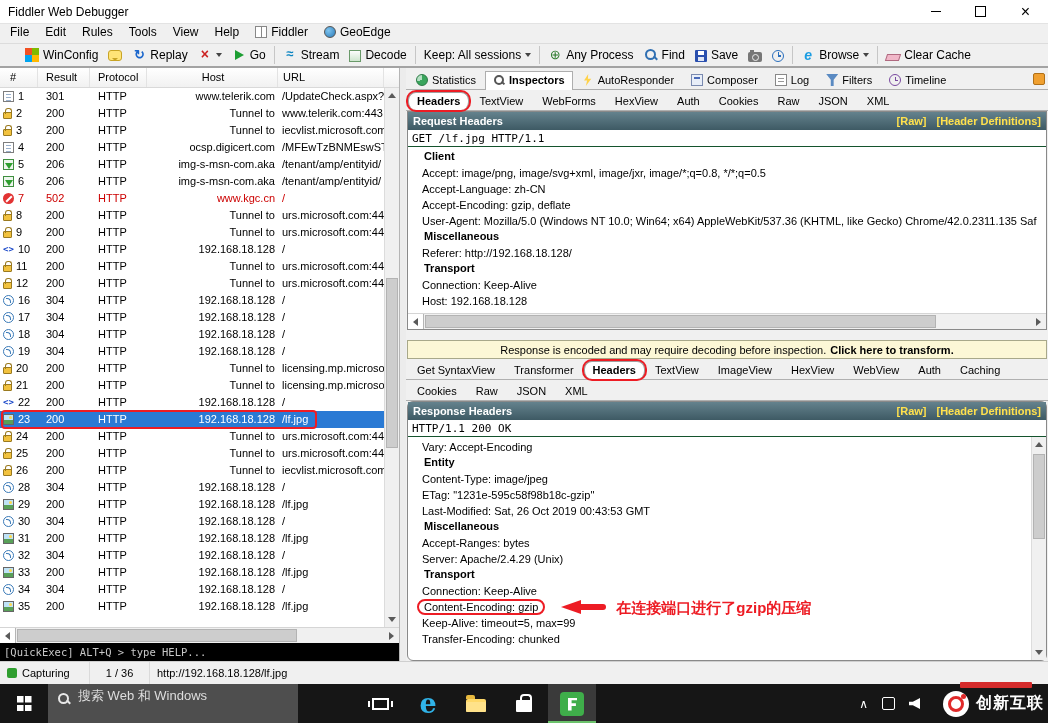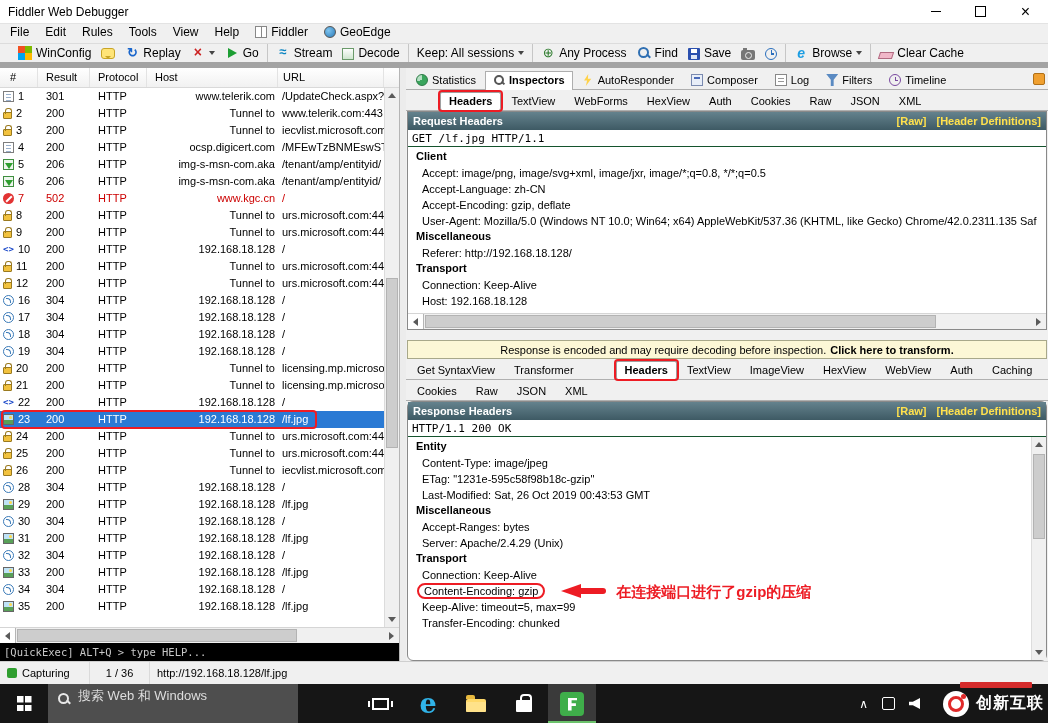--- a/index.html
+++ b/index.html
@@ -17,21 +17,21 @@
 
   
   .menubar{height:20px;display:flex;align-items:flex-start;background:#f0f0f0;border-bottom:1px solid #dcdcdc;padding-left:2px;font-size:12px;}
   .menu-item{display:flex;align-items:center;padding:1px 8px;white-space:nowrap;}
   .mi{width:12px;height:12px;display:inline-block;margin-right:4px;position:relative;flex:none;}
   .mi.book-icon{background:#fff;border:1px solid #888;}
   .mi.book-icon::before{content:'';position:absolute;left:5px;top:0;bottom:0;width:1px;background:#888;}
   .mi.globe-icon{border-radius:50%;background:radial-gradient(circle at 35% 35%,#7ec4ef,#2a7ab8);border:1px solid #555;}
 
   
-  .toolbar{height:24px;display:flex;align-items:center;background:#f0f0f0;border-bottom:6px solid #a3a3a3;padding:0 13px;font-size:12px;}
+  .toolbar{height:24px;display:flex;align-items:center;background:#f0f0f0;border-bottom:2px solid #a3a3a3;padding:0 20px;font-size:12px;}
   .tb-btn{display:flex;align-items:center;gap:4px;padding:2px 5px;white-space:nowrap;}
   .tb-sep{width:1px;height:18px;background:#c6c6c6;margin:0 3px;flex:none;}
   .caret{width:0;height:0;border-left:3.5px solid transparent;border-right:3.5px solid transparent;border-top:4px solid #444;}
   .tbi{width:14px;height:14px;display:inline-block;position:relative;flex:none;}
   .tbi-winflag{background:conic-gradient(#7fba00 0 25%,#ffb900 0 50%,#00a4ef 0 75%,#f25022 0);}
   .tbi-balloon{background:#ffe477;border:1px solid #c8a426;border-radius:3px;height:11px;margin-top:1px;}
   .tbi-balloon::after{content:'';position:absolute;bottom:-4px;left:3px;border:3px solid transparent;border-top-color:#c8a426;}
   .tbi-replay{color:#1a66cc;font-size:13px;line-height:14px;text-align:center;}
   .tbi-replay::before{content:"\21BB";font-weight:bold;}
   .tbi-xmark{color:#cc2222;font-weight:bold;font-size:14px;line-height:13px;text-align:center;}
@@ -61,21 +61,21 @@
   .main{position:absolute;top:68px;left:0;right:0;bottom:62px;display:flex;}
   .left{width:400px;background:#fff;display:flex;flex-direction:column;border-right:1px solid #b5b5b5;}
   .splitter{width:6px;background:#ececec;flex:none;}
   .right{flex:1;display:flex;flex-direction:column;background:#f0f0f0;min-width:0;}
 
   
   .slgrid{display:grid;grid-template-columns:38px 52px 57px 131px 1fr;padding-right:15px;}
   .sl-head{height:20px;border-bottom:1px solid #d9d9d9;background:linear-gradient(#ffffff,#f1f1f1);flex:none;}
   .hc{line-height:19px;border-right:1px solid #e3e3e3;padding-left:8px;overflow:hidden;white-space:nowrap;}
   .hc.c0{padding-left:10px;}
-  .hc.c3{text-align:left;padding-right:6px;}
+  .hc.c3{text-align:center;padding-right:6px;}
   .hc.c4{padding-left:5px;}
   .sl-body{position:relative;height:539px;overflow:hidden;flex:none;}
   .sl-row{height:17px;line-height:17px;position:relative;}
   .sl-row>div{overflow:hidden;white-space:nowrap;}
   .sl-row .c0{display:flex;align-items:center;gap:4px;padding-left:3px;}
   .sl-row .c1,.sl-row .c2{padding-left:8px;}
   .sl-row .c3{text-align:right;padding-right:3px;}
   .sl-row .c4{padding-left:4px;}
   .sl-row.err{color:#cc0000;}
   .sl-row.sel{background:#2a7ad4;color:#fff;}
@@ -133,32 +133,32 @@
   .ti-log{background:#fff;border:1px solid #888;}
   .ti-log::after{content:'';position:absolute;left:2px;right:2px;top:3px;height:1px;background:#999;box-shadow:0 3px 0 #999;}
   .ti-filter{background:#5a8ac2;clip-path:polygon(0 0,100% 0,62% 48%,62% 100%,38% 100%,38% 48%);}
   .ti-timeline{border:1.5px solid #7a4aa0;border-radius:50%;}
   .ti-timeline::before{content:'';position:absolute;left:4.5px;top:1.5px;width:1.5px;height:4px;background:#7a4aa0;}
   .ti-timeline::after{content:'';position:absolute;left:5px;top:4.5px;width:3px;height:1.5px;background:#7a4aa0;}
 
   .sub-tabs{height:21px;flex:none;display:flex;align-items:flex-end;padding:1px 2px 0;border-bottom:1px solid #b0b0b0;background:#f0f0f0;gap:1px;}
   .stab{padding:2px 8px 3px;border:1px solid transparent;border-bottom:none;white-space:nowrap;}
   .stab.active{background:#fff;border-color:#a0a0a0;font-weight:bold;}
-  .red-ring{box-shadow:0 0 0 2px #ed1c24;border-radius:2px;position:relative;z-index:2;margin-left:32px;}
+  .red-ring{box-shadow:0 0 0 2px #ed1c24;border-radius:8px;position:relative;z-index:2;}
 
   
   .panel{margin:0 1px;background:#fff;border:1px solid #898989;display:flex;flex-direction:column;min-height:0;}
   .req-panel{height:219px;flex:none;}
   .resp-panel{flex:1;border-radius:6px;}
   .ph{height:18px;flex:none;background:linear-gradient(#64828d,#3e5a64);color:#fff;font-weight:bold;display:flex;align-items:center;justify-content:space-between;padding:0 5px;}
   .ph-links{display:flex;}
   .ph-link{color:#ffe14d;margin-left:10px;font-weight:bold;}
   .mono-line{height:17px;flex:none;font:11px/13px "DejaVu Sans Mono",monospace;padding:2px 4px;border-bottom:1px solid #14532d;white-space:nowrap;overflow:hidden;}
   .t-area{flex:1;overflow:hidden;padding-top:2px;min-height:0;}
-  .tree-sec{font-weight:bold;height:16px;line-height:15px;padding-left:8px;white-space:nowrap;}
+  .tree-sec{font-weight:bold;height:16px;line-height:15px;padding-left:16px;white-space:nowrap;}
   .tree-item{height:16px;line-height:15px;padding-left:14px;white-space:nowrap;display:flex;align-items:center;overflow:visible;}
   .hl-red{border:2px solid #ed1c24;border-radius:8px;padding:0 5px;margin-left:-5px;line-height:12px;}
   .arr{display:flex;align-items:center;margin-left:16px;flex:none;}
   .arr-head{width:0;height:0;border-top:7px solid transparent;border-bottom:7px solid transparent;border-right:20px solid #ed1c24;}
   .arr-tail{width:26px;height:6px;background:#ed1c24;margin-left:-1px;border-radius:0 3px 3px 0;}
   .anno-text{color:#ed1c24;font-size:15px;font-weight:bold;margin-left:10px;white-space:nowrap;}
   .divider{height:10px;flex:none;}
   .notice{height:19px;flex:none;margin:0 1px;background:#fcf7d6;border:1px solid #a8a88a;display:flex;align-items:center;justify-content:center;gap:4px;white-space:nowrap;overflow:hidden;}
   .notice-link{font-weight:bold;}
   .resp-body{flex:1;position:relative;min-height:0;}
@@ -787,20 +787,23 @@
         <div class="ph">
           <span>Response Headers</span>
           <span class="ph-links">
               <span class="ph-link">[Raw]</span>
               <span class="ph-link">[Header Definitions]</span>
             </span>
         </div>
         <div class="mono-line">HTTP/1.1 200 OK</div>
         <div class="resp-body">
           <div class="t-area" id="resp-tree">
+              <div class="tree-item">
+                <span class="">Vary: Accept-Encoding</span>
+              </div>
               <div class="tree-sec">Entity</div>
               <div class="tree-item">
                 <span class="">Content-Type: image/jpeg</span>
               </div>
               <div class="tree-item">
                 <span class="">ETag: "1231e-595c58f98b18c-gzip"</span>
               </div>
               <div class="tree-item">
                 <span class="">Last-Modified: Sat, 26 Oct 2019 00:43:53 GMT</span>
               </div>

